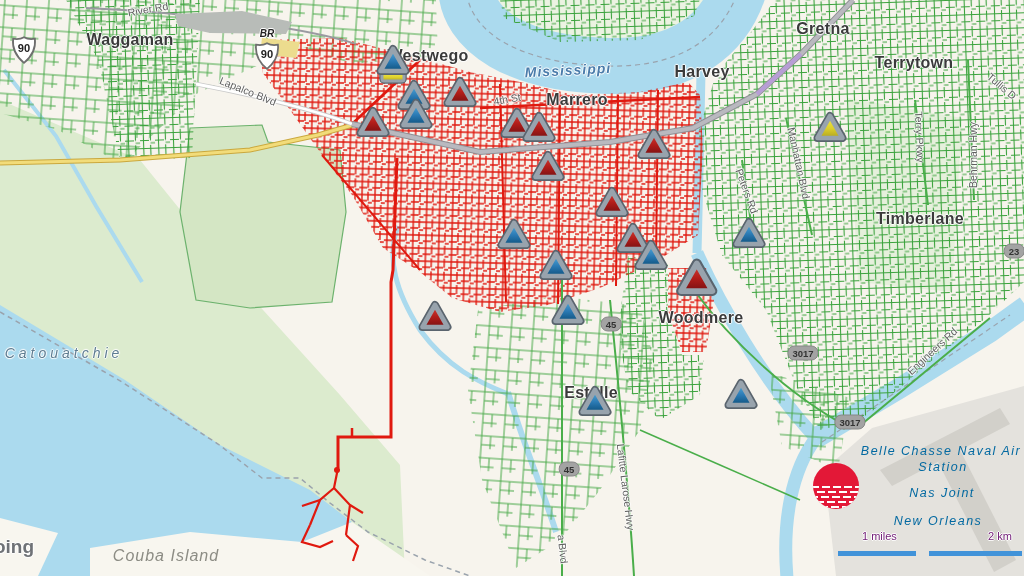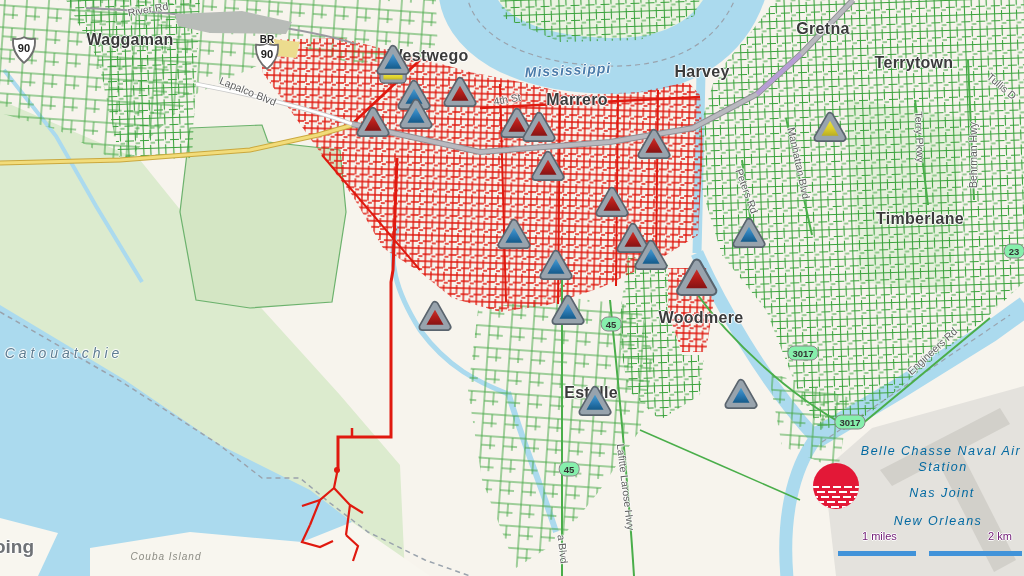--- a/index.html
+++ b/index.html
@@ -8,23 +8,23 @@
   #stage svg.base{position:absolute;left:0;top:0}
   .layer{position:absolute;left:0;top:0;width:1024px;height:576px;pointer-events:none}
   .mlabel{position:absolute;white-space:nowrap;
           text-shadow:0 1px 1px #fff,0 -1px 1px #fff,1px 0 1px #fff,-1px 0 1px #fff}
   .town{font-size:16px;font-weight:700;color:#3a3a3a;letter-spacing:.3px}
   .cut{font-size:19px;font-weight:700;color:#6f7276}
   .road{font-size:10.5px;color:#5f5f5f}
   .water{font-size:14px;font-style:italic;color:#4a7cab;letter-spacing:1px;font-weight:600}
   .lake{font-size:14px;font-style:italic;color:#5e7d92;letter-spacing:4px}
   .area{font-size:12.5px;font-style:italic;color:#0369a1;letter-spacing:1.5px;text-shadow:none}
-  .island{font-size:10px;font-style:italic;color:#8c8c84;letter-spacing:1px;text-shadow:none}
+  .island{font-size:16px;font-style:italic;color:#8c8c84;letter-spacing:1px;text-shadow:none}
   .marker{position:absolute;pointer-events:auto}
-  .shield-box{position:absolute;background:#86efac;border:1.5px solid #878787;border-radius:7px;
+  .shield-box{position:absolute;background:#a3a3a3;border:1.5px solid #878787;border-radius:7px;
           font-size:9.5px;font-weight:700;color:#333;padding:1px 4px;line-height:11px;
           transform:translate(-50%,-50%);text-align:center}
   .shield-us{position:absolute;transform:translate(-50%,-50%)}
   .shield-banner{position:absolute;font-size:10px;font-weight:700;color:#222;
           transform:translate(-50%,-50%);
           text-shadow:0 1px 0 #fff,0 -1px 0 #fff,1px 0 0 #fff,-1px 0 0 #fff}
   #logo-circle{position:absolute;left:811px;top:461px}
   #logo-text{position:absolute;left:855px;top:486px;
           font-family:"Liberation Serif",serif;font-style:italic;font-weight:600;
           font-size:32px;color:#2e3338;letter-spacing:-1px}
@@ -204,21 +204,21 @@
     </div>
   <div id="shields-layer" class="layer">
       <div class="shield-us" style="left: 24px; top: 52px;"><svg width="27" height="29" viewBox="0 0 24 26">
           <path d="M12,1.5 C15,3.3 18.8,3.5 21.8,2.9 C22.5,9.5 20.6,17.5 12,24.5 C3.4,17.5 1.5,9.5 2.2,2.9 C5.2,3.5 9,3.3 12,1.5 Z" fill="#fff" stroke="#6e6e6e" stroke-width="1.6"></path>
           <text x="12" y="15" text-anchor="middle" font-size="10" font-weight="bold" fill="#222">90</text>
         </svg></div>
       <div class="shield-us" style="left: 267px; top: 58px;"><svg width="27" height="29" viewBox="0 0 24 26">
           <path d="M12,1.5 C15,3.3 18.8,3.5 21.8,2.9 C22.5,9.5 20.6,17.5 12,24.5 C3.4,17.5 1.5,9.5 2.2,2.9 C5.2,3.5 9,3.3 12,1.5 Z" fill="#fff" stroke="#6e6e6e" stroke-width="1.6"></path>
           <text x="12" y="15" text-anchor="middle" font-size="10" font-weight="bold" fill="#222">90</text>
         </svg></div>
-      <div class="shield-banner" style="left: 267px; top: 39px;">BR</div>
+      <div class="shield-banner" style="left: 267px; top: 33px; font-style: italic;">BR</div>
       <div class="shield-box" style="left: 611px; top: 324px;">45</div>
       <div class="shield-box" style="left: 569px; top: 469px;">45</div>
       <div class="shield-box" style="left: 803px; top: 353px;">3017</div>
       <div class="shield-box" style="left: 850px; top: 422px;">3017</div>
       <div class="shield-box" style="left: 1014px; top: 251px;">23</div>
     </div>
   <div id="markers-layer" class="layer">
       <svg class="marker" width="34" height="18" viewBox="0 0 34 18" style="left: 376px; top: 68px;">
         <rect x="6" y="5" width="22" height="8" rx="2" fill="none" stroke="#5a646e" stroke-width="5.5" stroke-linejoin="round"></rect>
         <rect x="6" y="5" width="22" height="8" rx="2" fill="url(#g-yellow)" stroke="#98a3ad" stroke-width="3"></rect>

